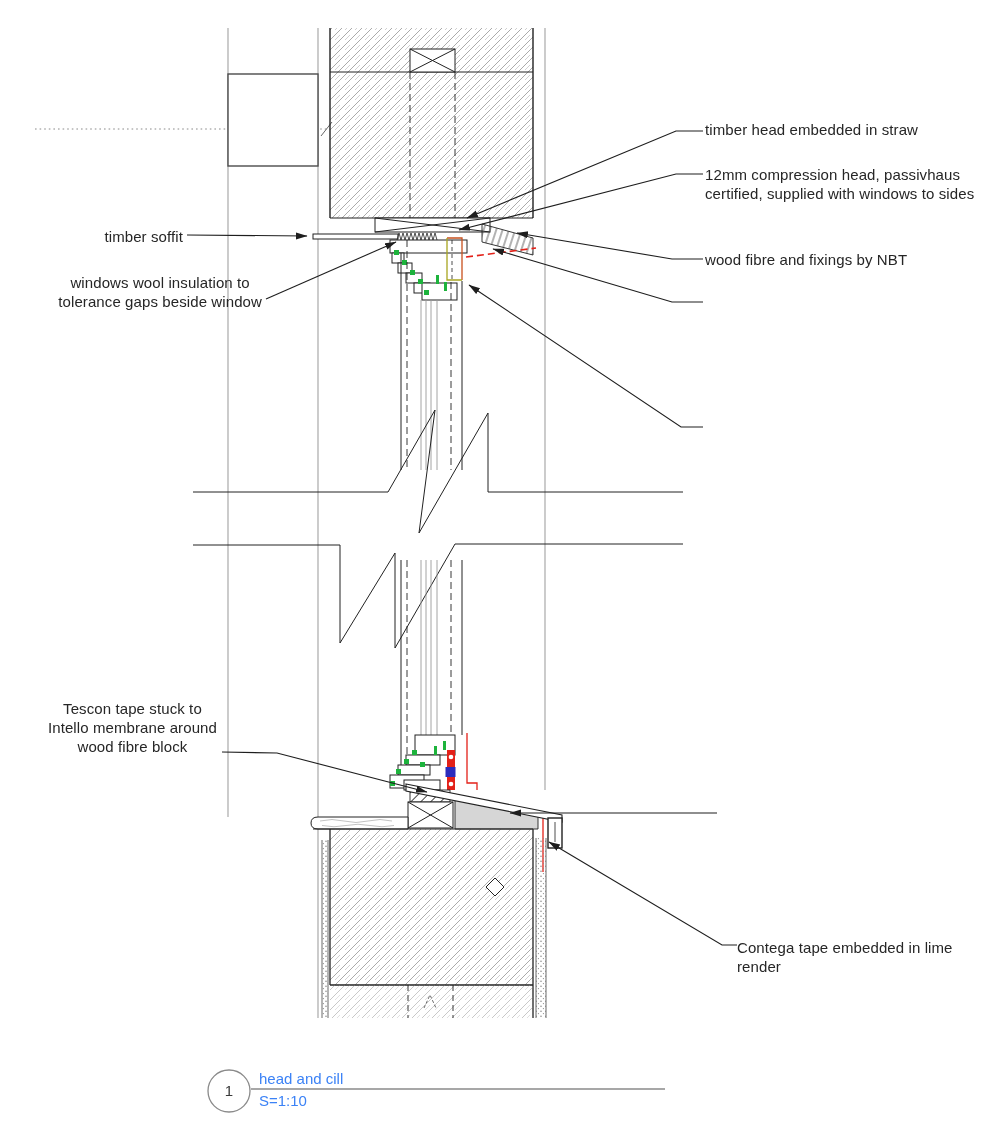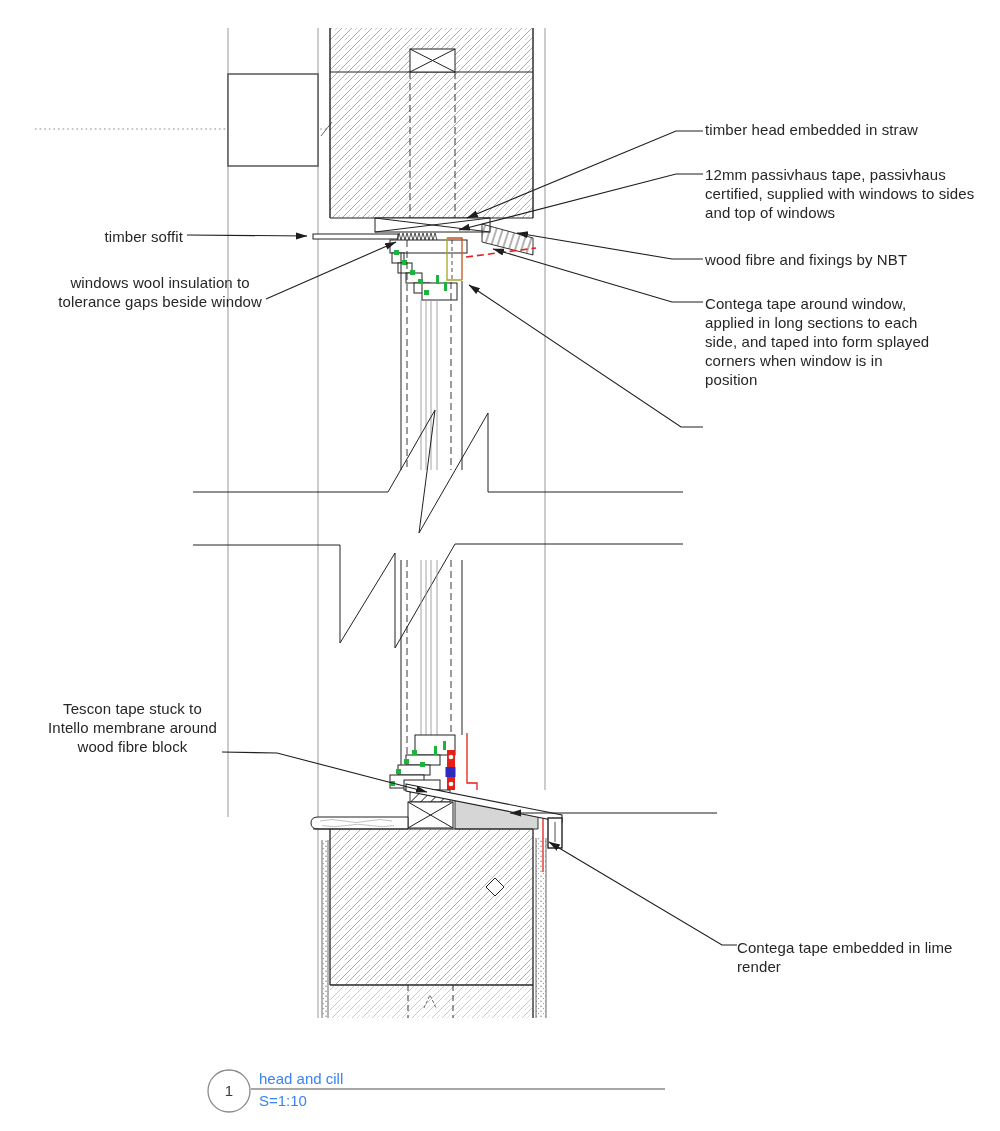--- a/index.html
+++ b/index.html
@@ -239,33 +239,25 @@
   <g>
     <circle cx="229" cy="1091" r="21" fill="none" stroke="#8a8a8a" stroke-width="1.3"></circle>
     <line x1="251" y1="1089" x2="665" y2="1089" stroke="#8a8a8a" stroke-width="1.5"></line>
   </g>
 </svg>
 
 <div class="anno right-col" style="left:705px;top:120px">
   <div class="ln">timber head embedded in straw</div>
 </div>
 <div class="anno right-col" style="left:705px;top:165px">
-  <div class="ln">12mm passivhaus tape, passivhaus</div>
+  <div class="ln">12mm compression head, passivhaus</div>
   <div class="ln">certified, supplied with windows to sides</div>
-  <div class="ln">and top of windows</div>
 </div>
 <div class="anno right-col" style="left:705px;top:250px">
   <div class="ln">wood fibre and fixings by NBT</div>
-</div>
-<div class="anno right-col" style="left:705px;top:294px">
-  <div class="ln">Contega tape around window,</div>
-  <div class="ln">applied in long sections to each</div>
-  <div class="ln">side, and taped into form splayed</div>
-  <div class="ln">corners when window is in</div>
-  <div class="ln">position</div>
 </div>
 <div class="anno right-col" style="left:737px;top:938px">
   <div class="ln">Contega tape embedded in lime</div>
   <div class="ln">render</div>
 </div>
 
 <div class="anno left-col" style="right:817px;top:227px">
   <div class="ln">timber soffit</div>
 </div>
 <div class="anno left-col" style="right:738px;top:273px">

